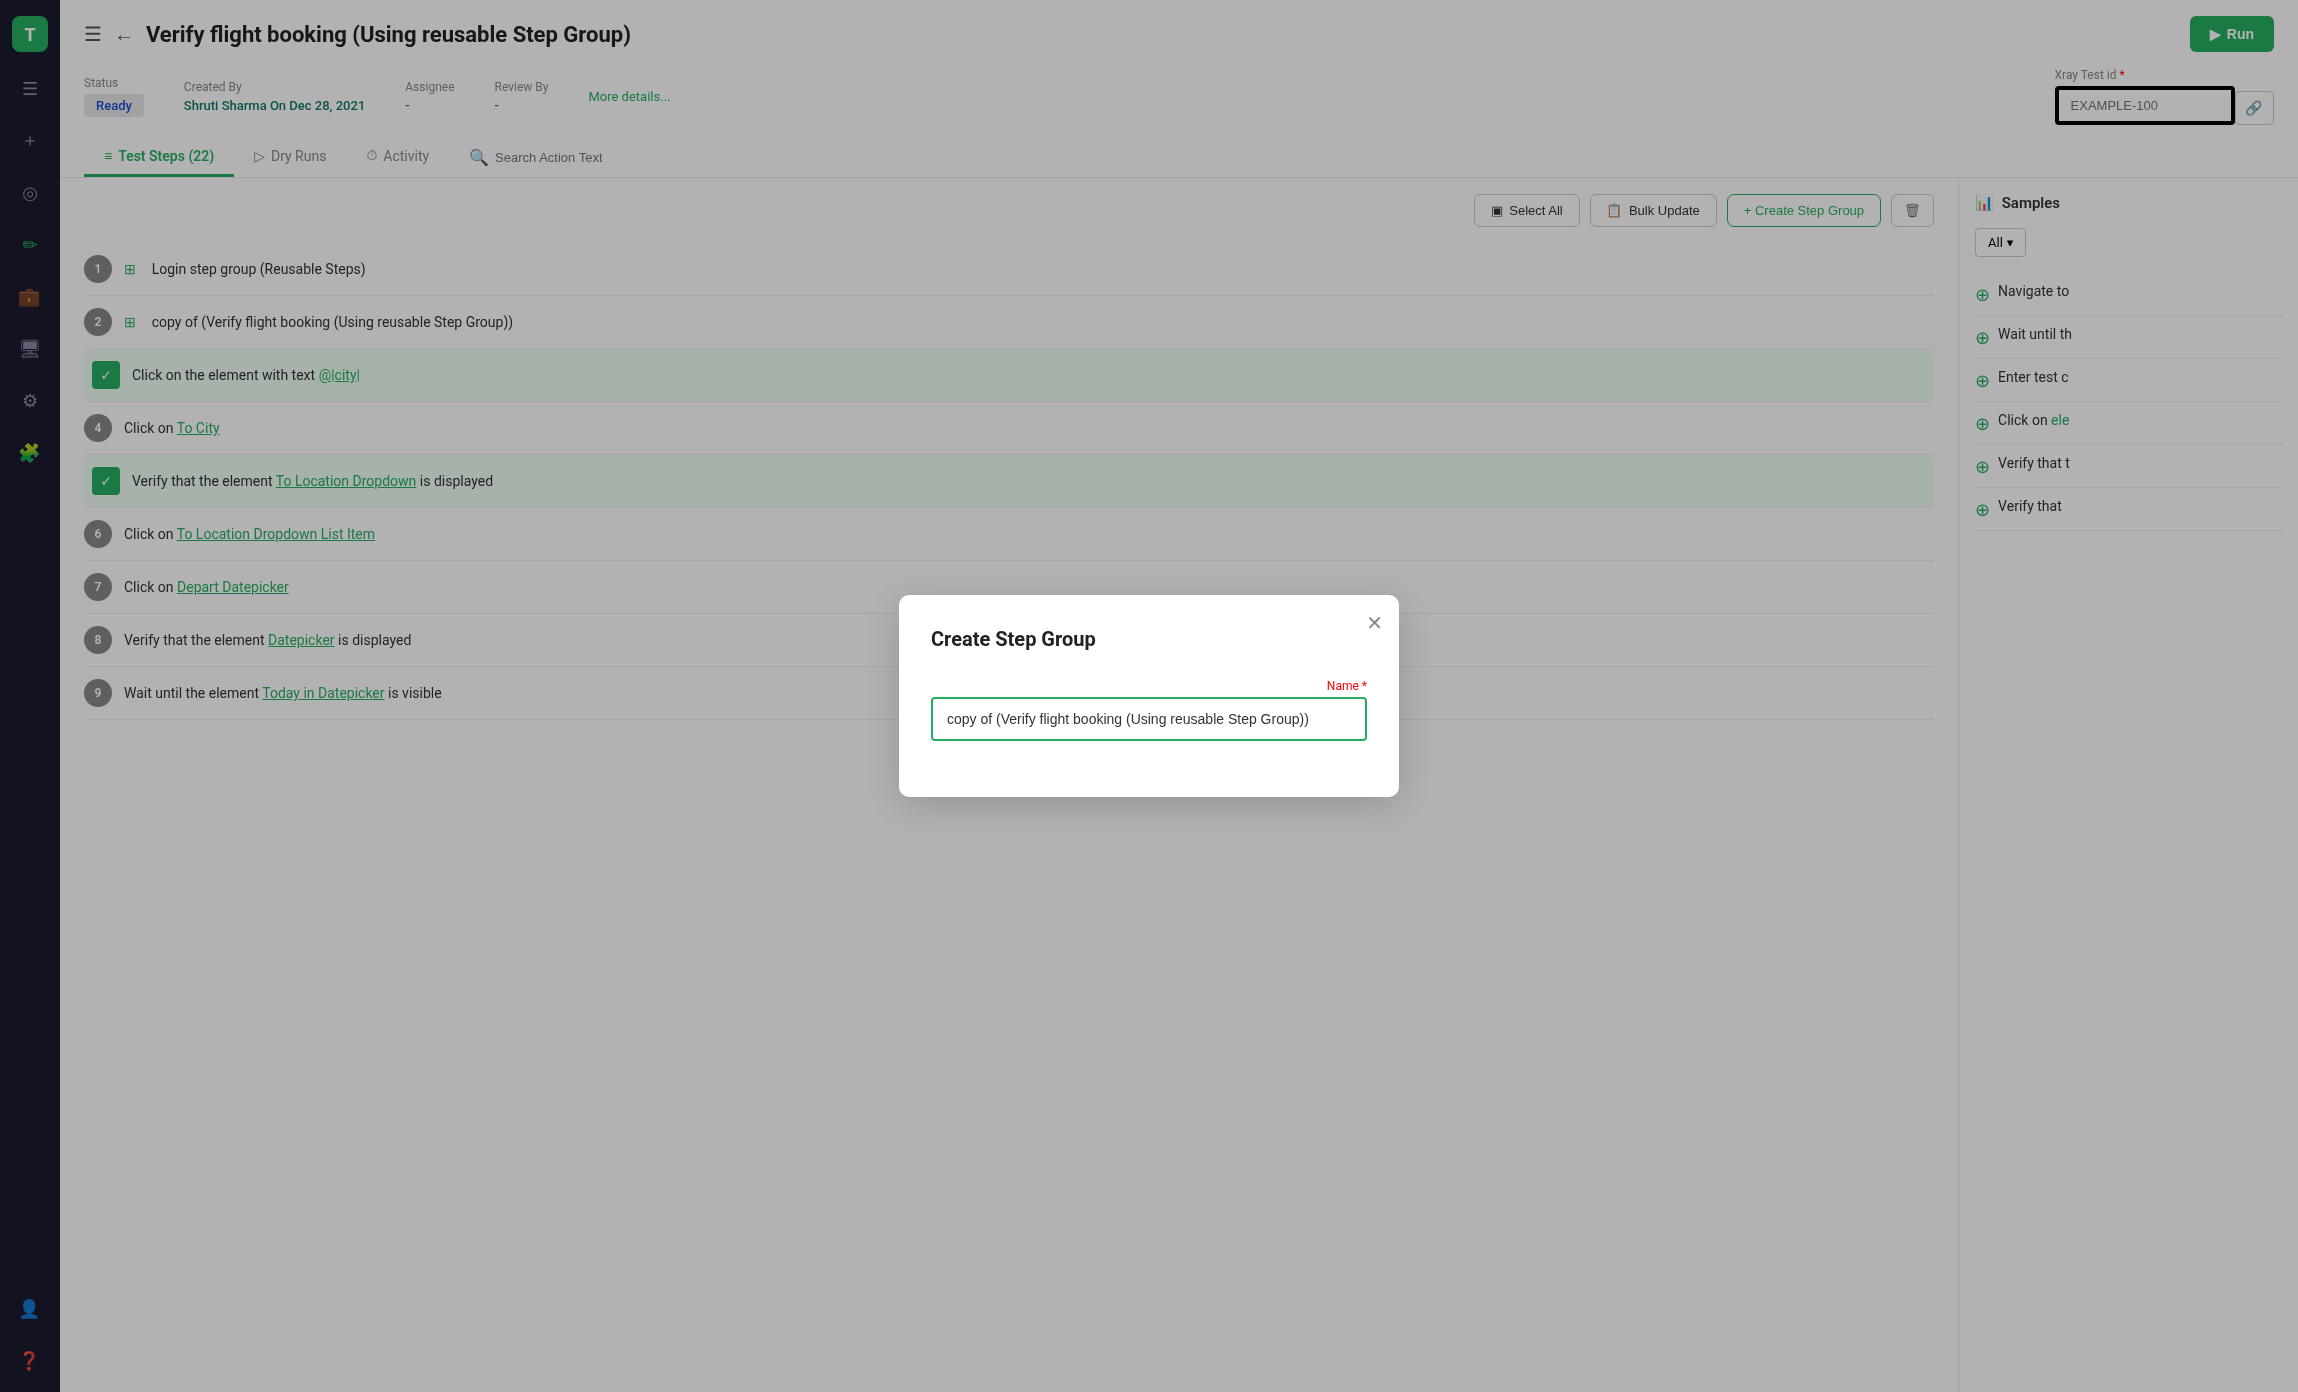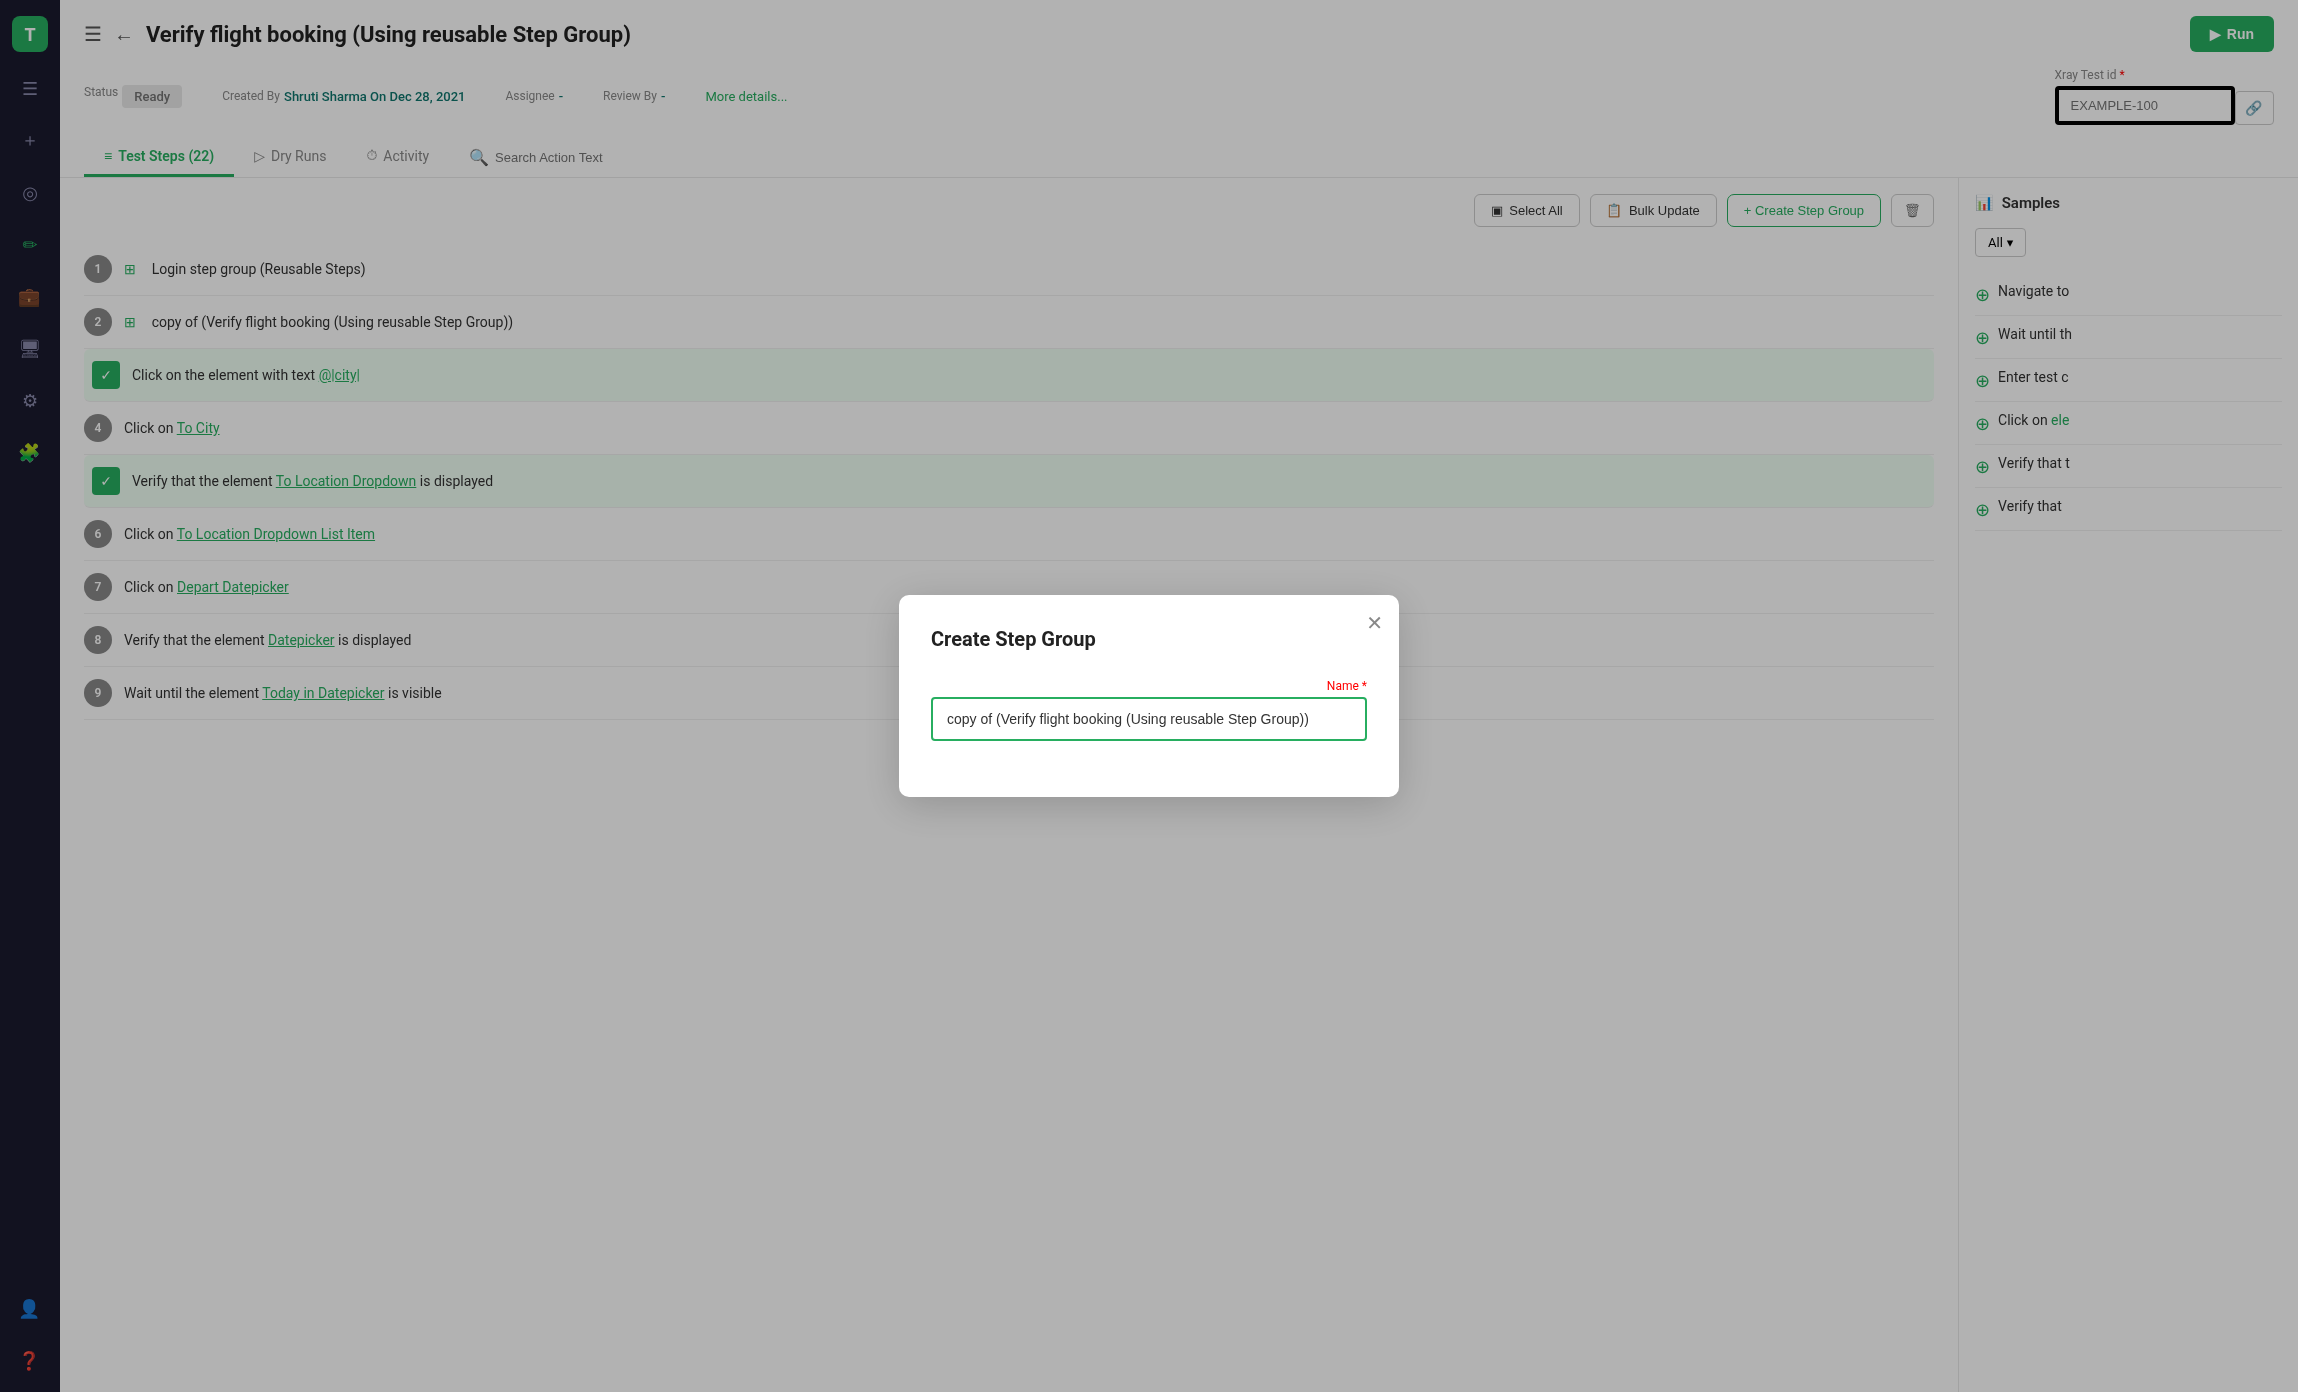--- a/index.html
+++ b/index.html
@@ -78,29 +78,29 @@
       align-items: center;
       gap: 6px;
     }
 
     .meta-row {
       display: flex;
       align-items: center;
       gap: 40px;
       margin-bottom: 12px;
     }
-    .meta-item { display: flex; flex-direction: row; gap: 4px; }
+    .meta-item { display: flex; flex-direction: column; gap: 4px; }
     .meta-label { font-size: 12px; color: #888; }
     .meta-value { font-size: 13px; color: #0f766e; font-weight: 500; }
     .status-badge {
       background: #e8e8e8;
       padding: 4px 12px;
       border-radius: 4px;
       font-size: 13px;
-      color: #737373;
+      color: #1d4ed8;
       font-weight: 500;
       display: inline-block;
     }
     .more-details { color: #27ae60; font-size: 13px; cursor: pointer; }
     .xray-section { display: flex; align-items: flex-end; gap: 0; margin-left: auto; }
     .xray-label { font-size: 12px; color: #888; margin-bottom: 4px; }
     .xray-input {
       border: 4px solid #000000;
       border-radius: 4px;
       padding: 8px 12px;

